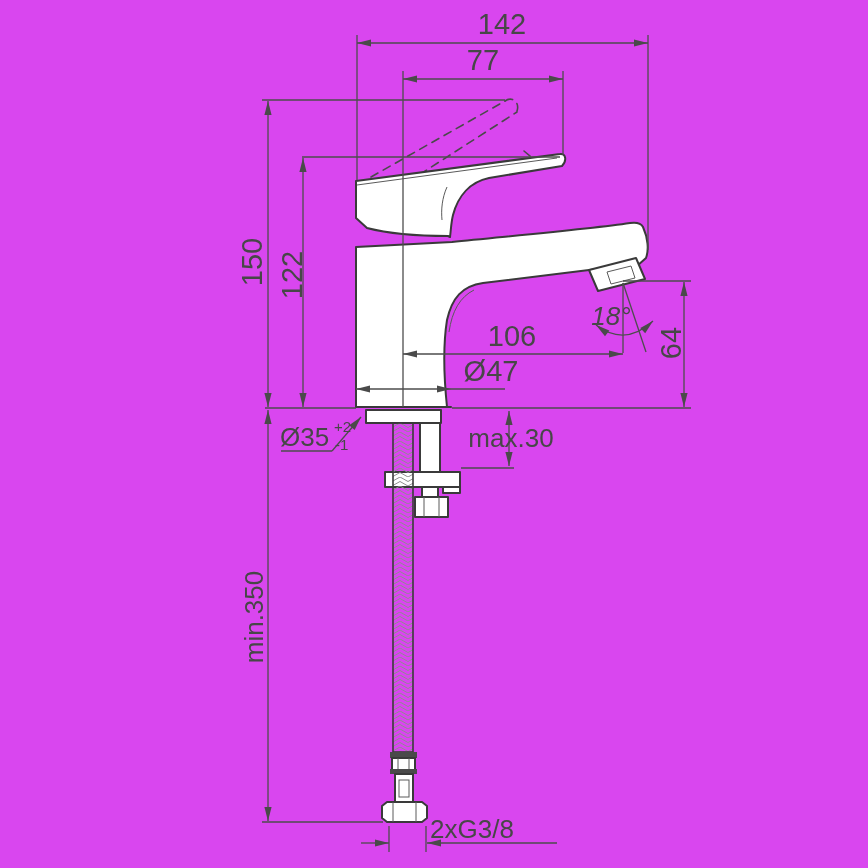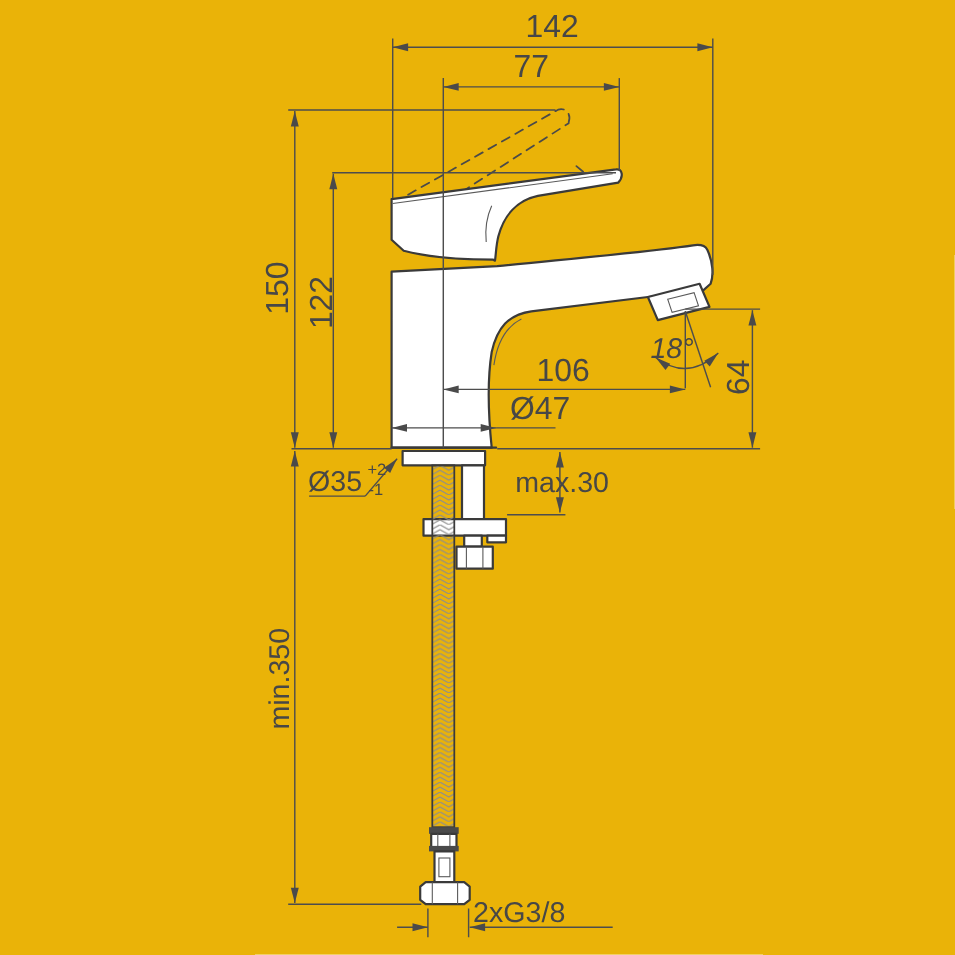--- a/index.html
+++ b/index.html
@@ -1,16 +1,16 @@
 <!DOCTYPE html>
 <html><head>
 <meta charset="utf-8">
 <style>
   html,body{margin:0;padding:0;background:#ffffff;}
-  .stage{position:relative;width:868px;height:868px;background:#eab308;overflow:hidden;
+  .stage{position:relative;width:868px;height:868px;background:#d946ef;overflow:hidden;
          font-family:"Liberation Sans", sans-serif;}
   svg{position:absolute;left:0;top:0;}
   text{fill:#474747;font-family:"Liberation Sans", sans-serif;}
   .num{font-size:29px;}
   .ann{font-size:26px;}
   .sup{font-size:15px;}
   .ital{font-style:italic;}
   .s  {stroke:#3a3a3a;stroke-width:2;fill:none;stroke-linecap:round;stroke-linejoin:round;}
   .sf {stroke:#3a3a3a;stroke-width:2;fill:#ffffff;stroke-linejoin:round;}
   .thin{stroke:#5a5a5a;stroke-width:1;fill:none;}

